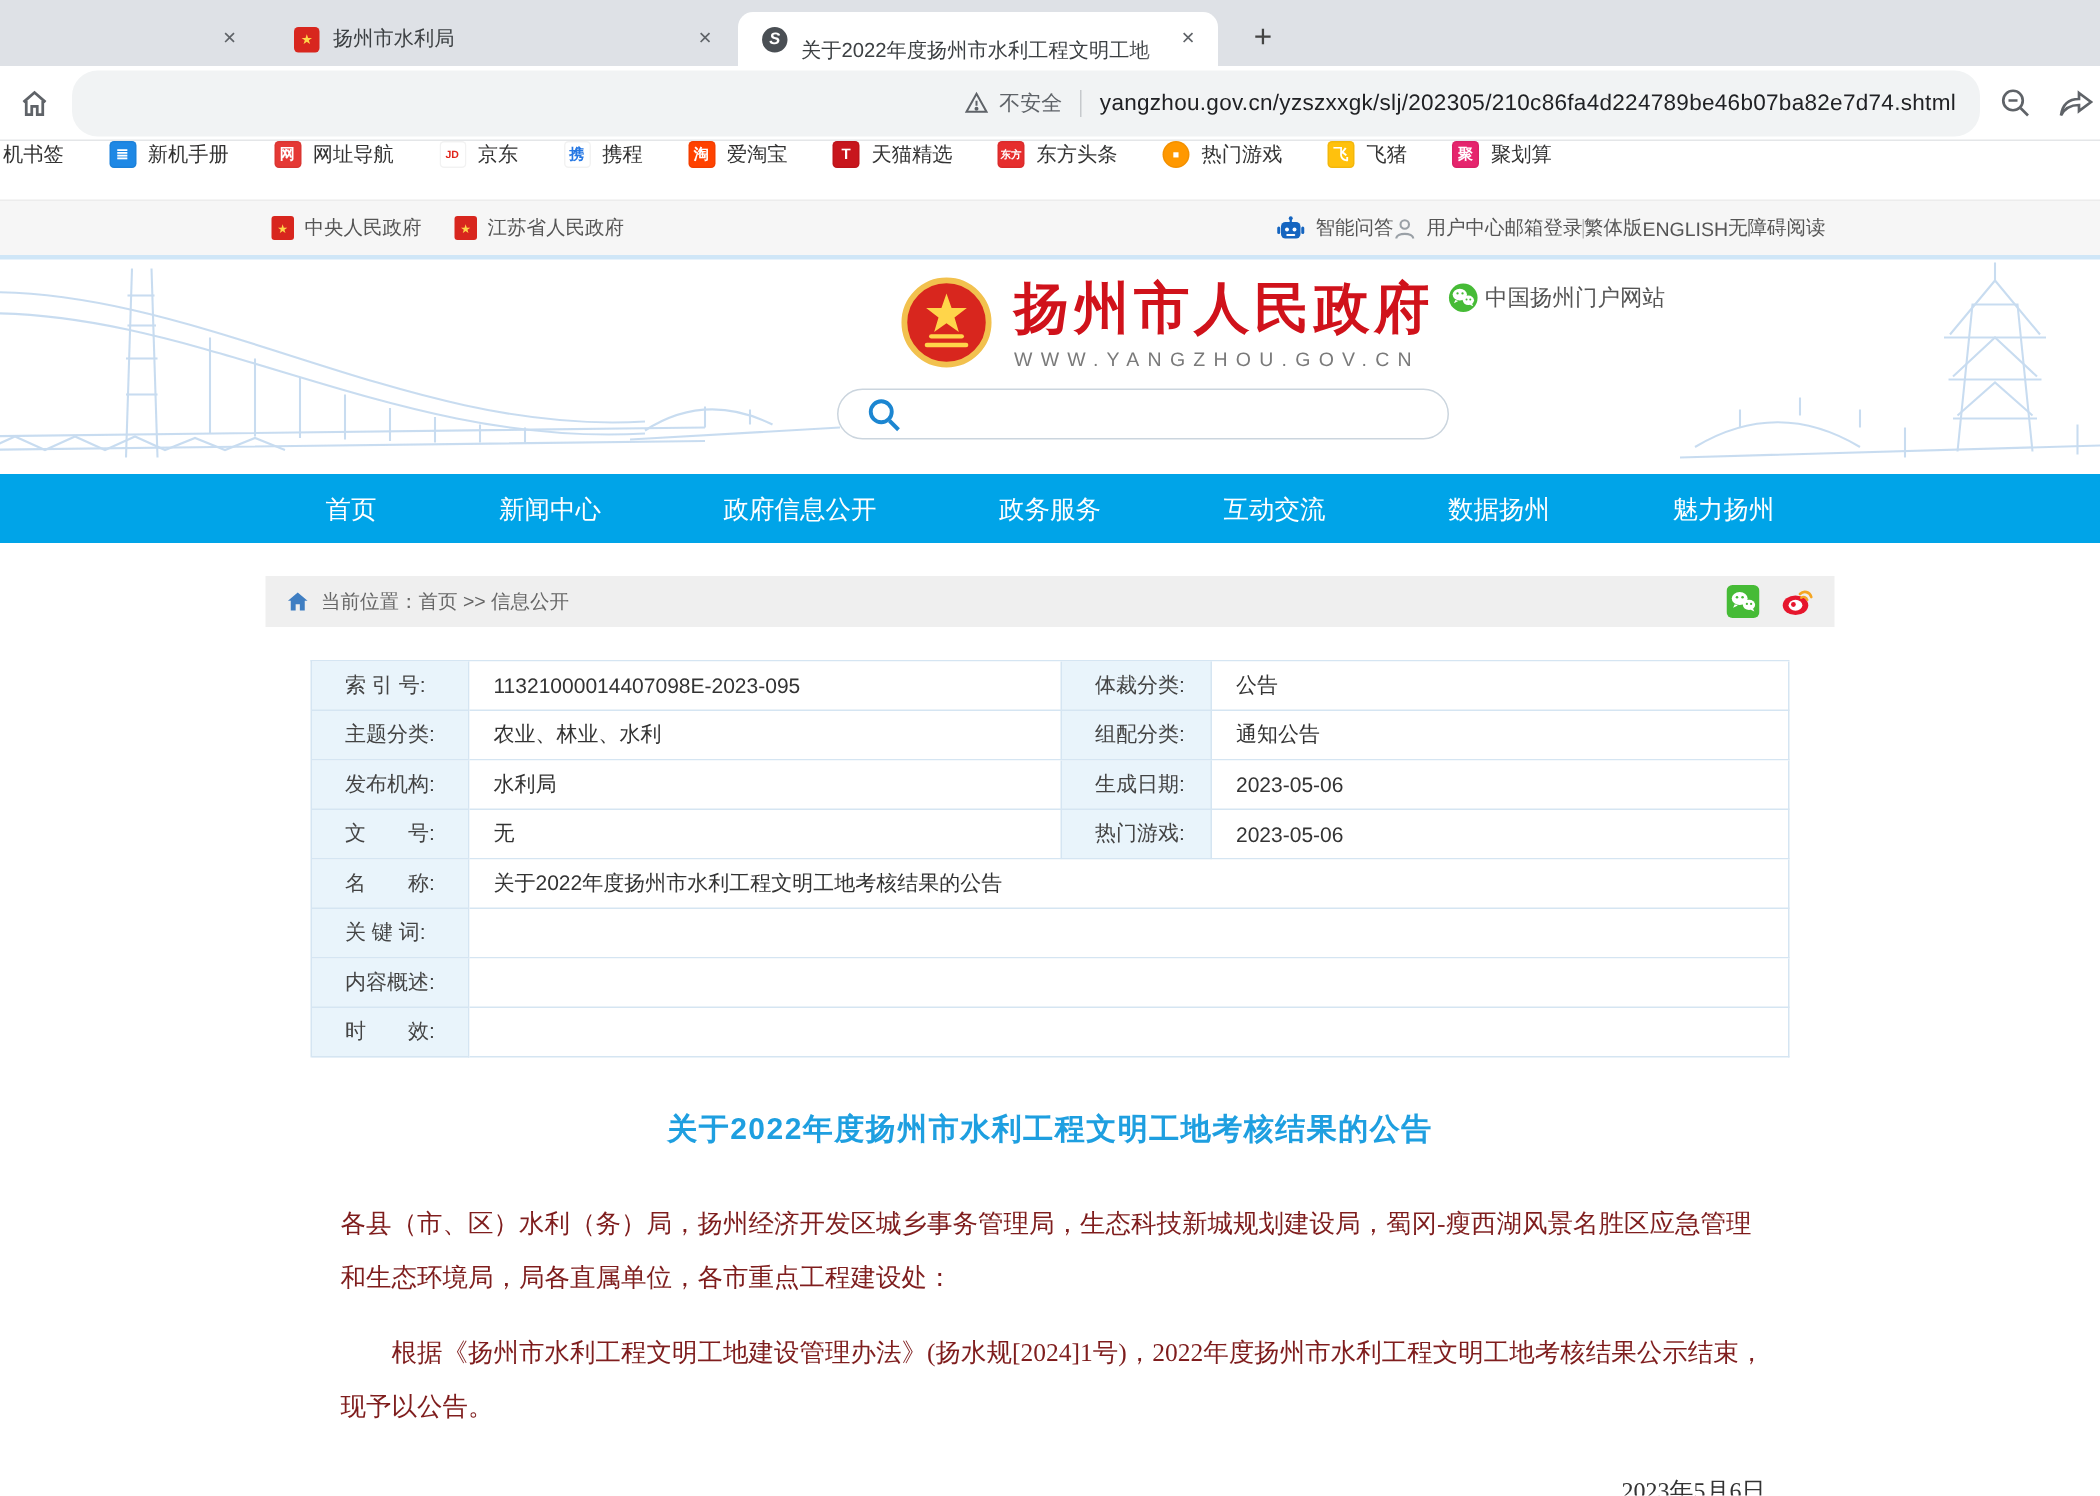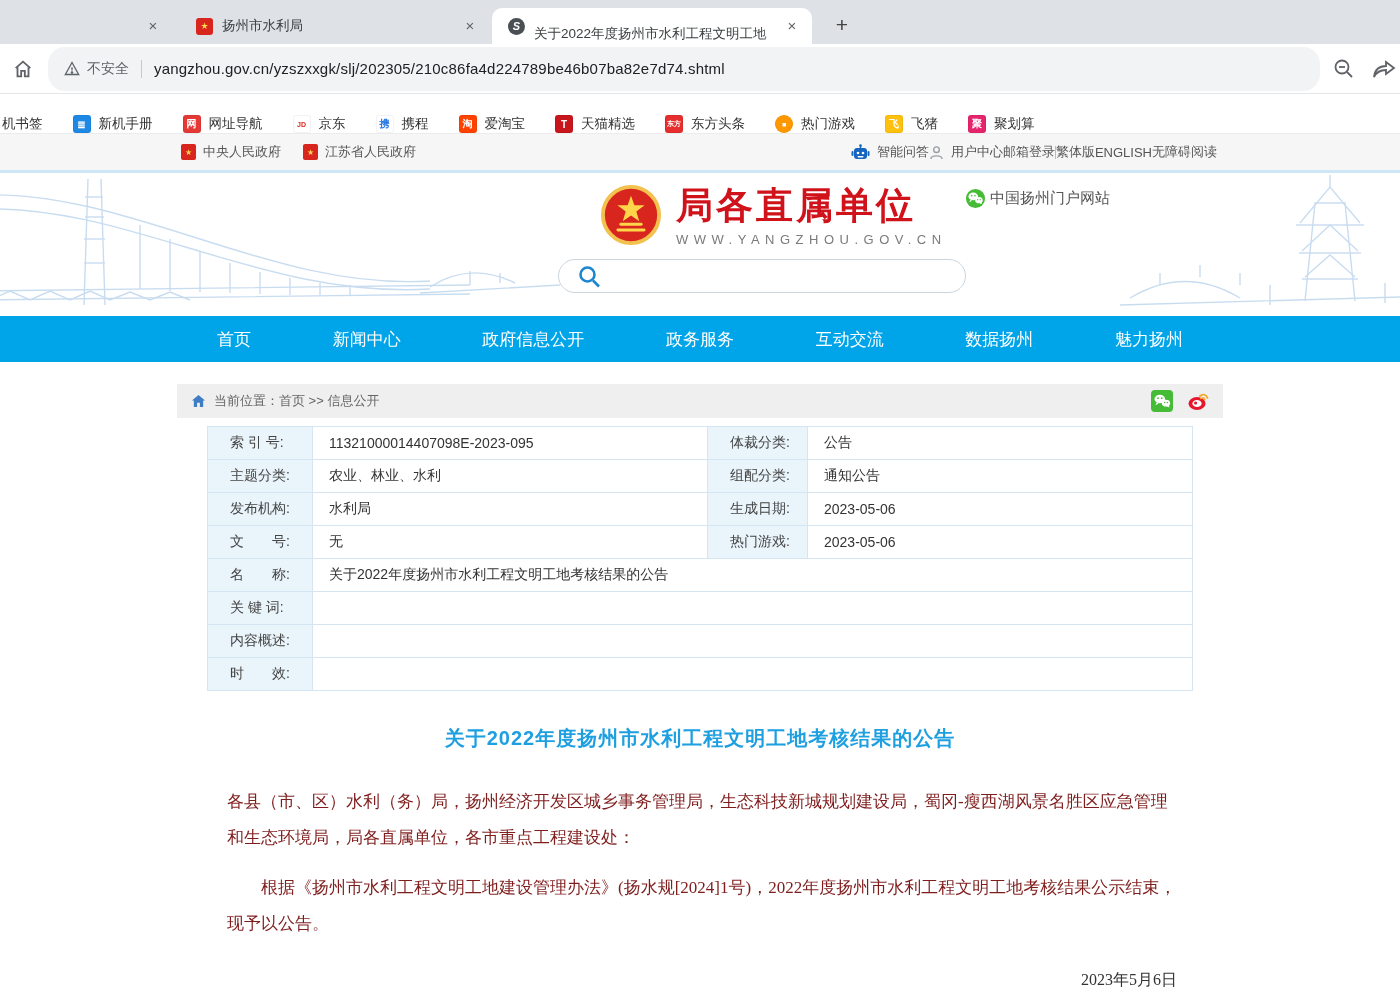--- a/index.html
+++ b/index.html
@@ -25,29 +25,29 @@
   .tab-active .tab-title { position:relative;margin-top:16px; }
   .tab-active .tab-title::after { content:""; position:absolute; right:0; top:0; bottom:0; width:22px;
                   background:linear-gradient(to right, rgba(255,255,255,0), #fff); }
   .newtab-btn { position:absolute; left:828px; top:12px; width:28px; height:28px; text-align:center;
                 line-height:26px; font-size:21px; color:#444; border-radius:50%; cursor:pointer; }
 
   .addressbar { height:50px; background:#fff; display:flex; align-items:center;
                 border-bottom:1px solid #E4E6E8; position:relative; }
   .home-btn { margin:0 14px 0 12px; cursor:pointer; display:flex; }
   .url-pill { height:44px; width:1272px; background:#F1F3F4; border-radius:17px;
-              display:flex; align-items:center; padding:0 16px; }
+              display:flex; align-items:center; padding:0 16px;justify-content:flex-end; }
   .warn-icon { margin-right:7px; display:flex; }
   .security-label { font-size:14px; color:#5F6368; }
   .url-divider { width:1px; height:18px; background:#C6C9CC; margin:0 12px; }
   .url-text { font-size:15px; color:#202124; letter-spacing:.2px; white-space:nowrap; }
   .addr-icons { position:absolute; right:2px; display:flex; gap:16px; align-items:center; }
 
   .bookmarksbar { height:40px; background:#fff; border-bottom:1px solid #ECECEC;
-                  display:flex; align-items:flex-end; gap:30px; padding-left:2px; overflow:hidden; }
+                  display:flex; align-items:flex-start; gap:30px; padding-left:2px; overflow:hidden; }
   .bookmark { display:flex; align-items:center; gap:8px; cursor:pointer; flex:0 0 auto; }
   .bm-label { font-size:13.5px; color:#333; white-space:nowrap; }
   .bm-icon { width:18px; height:18px; border-radius:3px; display:flex; align-items:center;
              justify-content:center; font-size:10px; font-weight:bold;
              box-shadow:0 0 0 1px rgba(0,0,0,.05) inset; }
   .bm-icon.two-char { font-size:7px; letter-spacing:0; }
   .bm-icon.round { border-radius:50%; font-size:7px; }
 
   
   .govbar { height:36px; background:#F6F6F6; }
@@ -87,21 +87,21 @@
 
   
   .content { width:1046px; margin:0 auto; }
   .breadcrumb { margin-top:22px; height:34px; background:#EFEFEF; display:flex; align-items:center;
                 padding:0 14px; }
   .crumb-home { display:flex; margin-right:8px; }
   .crumb-text { font-size:13px; color:#666; }
   .crumb-icons { margin-left:auto; display:flex; gap:14px; align-items:center; }
   .share-icon { width:22px; height:22px; cursor:pointer; display:flex; }
 
-  .meta-table { margin:8px 30px 0 30px; display:grid;
+  .meta-table { margin:22px 30px 0 30px; display:grid;
                 grid-template-columns:105px 395px 100px 1fr; grid-auto-rows:33px;
                 border:1px solid #D5E5F2; border-right:none; border-bottom:none; }
   .cell { border-right:1px solid #D5E5F2; border-bottom:1px solid #D5E5F2;
           display:flex; align-items:center; font-size:14px; overflow:hidden; white-space:nowrap; }
   .cell-label { background:#E9F4FB; color:#444; padding-left:22px; }
   .cell-value { background:#fff; color:#333; padding-left:16px; }
   .span3 { grid-column:2 / 5; }
 
   .article { font-family:"Liberation Serif", serif; }
   .article-title { margin-top:34px; text-align:center; font-size:20px; font-weight:bold;
@@ -300,21 +300,21 @@
     <path d="M170,132 L170,112 M285,130 L285,110"></path>
   </svg>
 
   <svg class="logo-emblem" viewBox="0 0 64 64">
     <circle cx="32" cy="32" r="29" fill="#D8261E" stroke="#F2C14E" stroke-width="4"></circle>
     <polygon points="32,12 35.5,22 46,22 37.5,28.5 40.5,38.5 32,32.5 23.5,38.5 26.5,28.5 18,22 28.5,22" fill="#FFD54A"></polygon>
     <rect x="20" y="40" width="24" height="3" rx="1.5" fill="#FFD54A"></rect>
     <rect x="17" y="46" width="30" height="3" rx="1.5" fill="#FFD54A"></rect>
   </svg>
   <div class="logo-text">
-    <div class="site-title" style="color: rgb(208, 18, 27);">局各直属单位</div>
+    <div class="site-title" style="color: rgb(208, 18, 27);">扬州市人民政府</div>
     <div class="site-url">WWW.YANGZHOU.GOV.CN</div>
   </div>
   <div class="portal">
     <span style="display:flex;">
       <svg width="21" height="21" viewBox="0 0 22 22">
           <circle cx="11" cy="11" r="10" fill="#46BB36"></circle>
           <ellipse cx="8.6" cy="8.8" rx="5" ry="4.1" fill="#fff"></ellipse>
           <path d="M5.5 12.5 L4.5 14.8 L7.5 13.3 Z" fill="#fff"></path>
           <ellipse cx="14.6" cy="12.8" rx="3.9" ry="3.3" fill="#fff"></ellipse>
           <path d="M17 15 L18 17 L15.4 15.9 Z" fill="#fff"></path>

